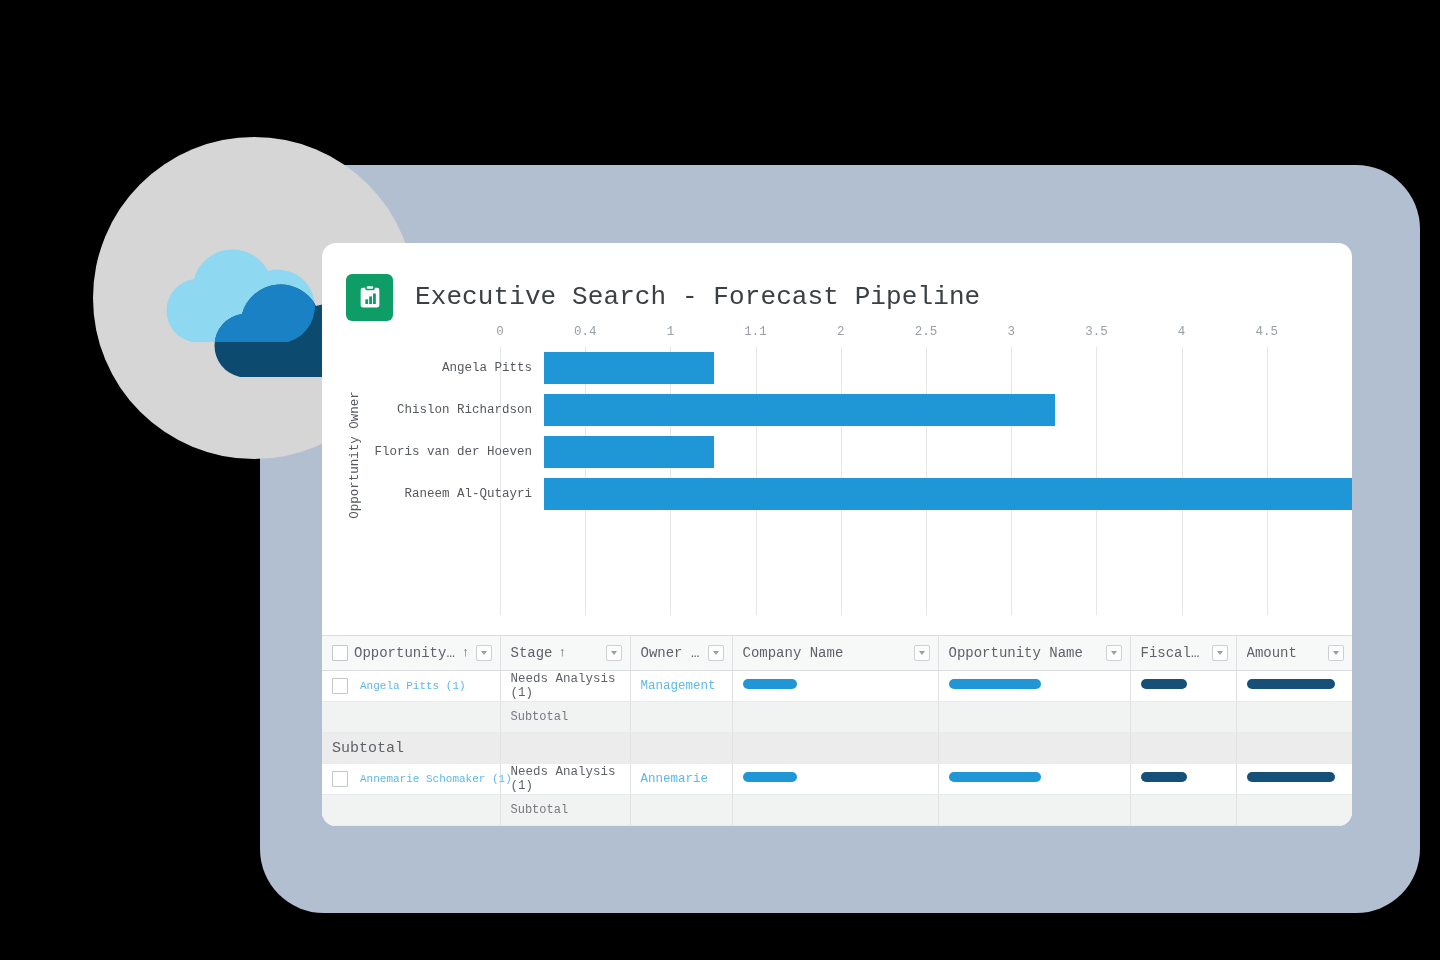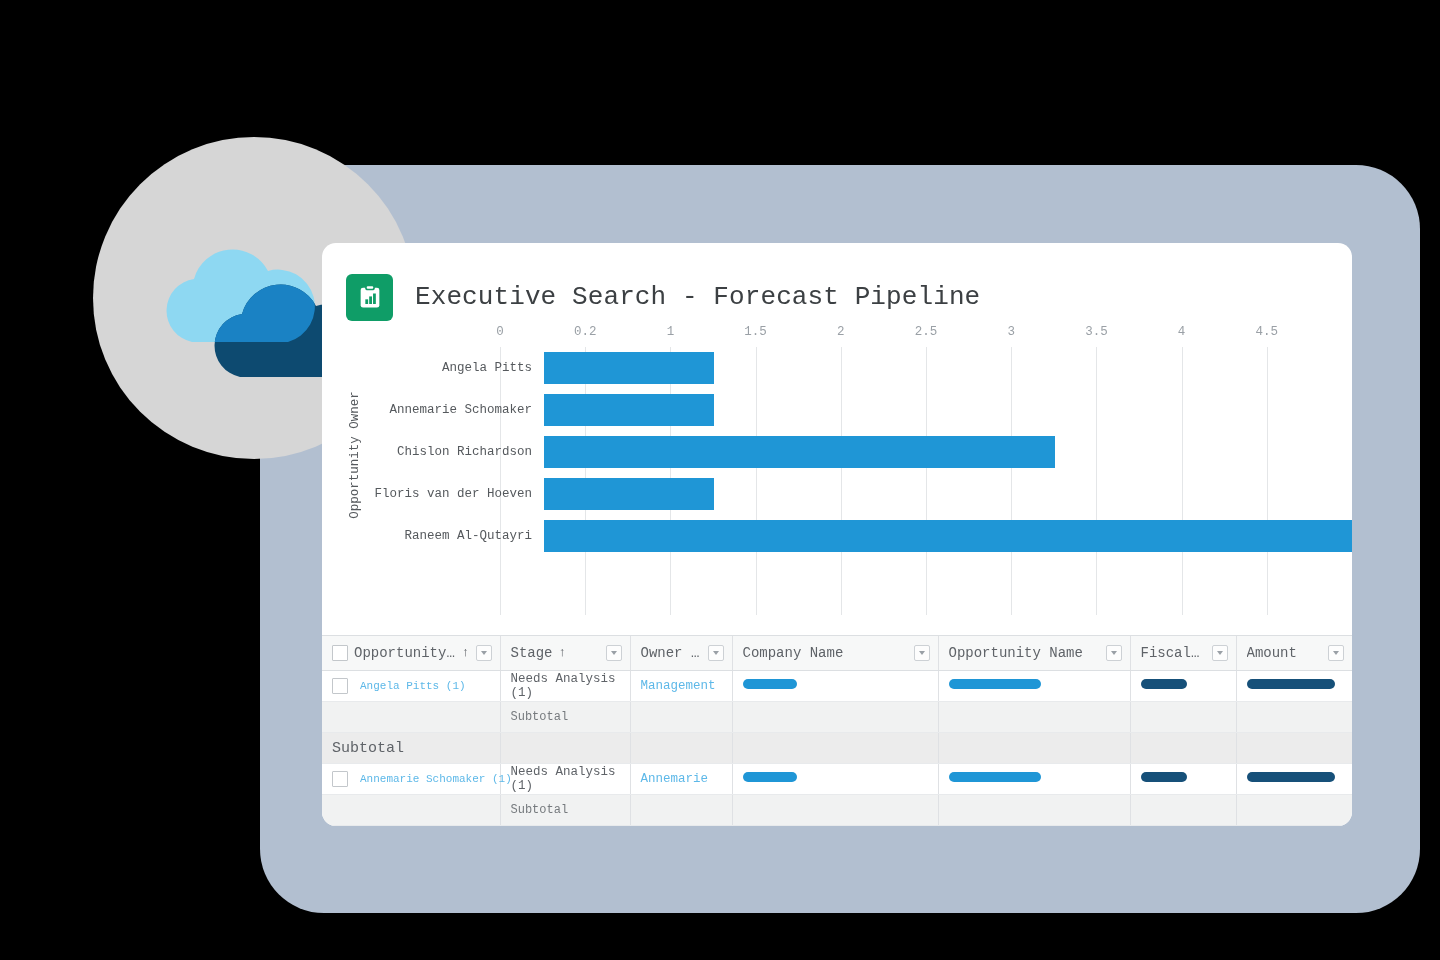--- a/index.html
+++ b/index.html
@@ -219,23 +219,23 @@
       <div class="card-title">Executive Search - Forecast Pipeline</div>
     </div>
 
     <div class="chart-area">
       <div class="axis-title">
         <span>Opportunity Owner</span>
       </div>
       <div class="plot">
         <div class="x-ticks" id="x-ticks">
             <div class="x-tick-label" style="left: 0px;">0</div>
-            <div class="x-tick-label" style="left: 85.2px;">0.2</div>
+            <div class="x-tick-label" style="left: 85.2px;">0.4</div>
             <div class="x-tick-label" style="left: 170.4px;">1</div>
-            <div class="x-tick-label" style="left: 255.6px;">1.5</div>
+            <div class="x-tick-label" style="left: 255.6px;">1.1</div>
             <div class="x-tick-label" style="left: 340.8px;">2</div>
             <div class="x-tick-label" style="left: 426px;">2.5</div>
             <div class="x-tick-label" style="left: 511.2px;">3</div>
             <div class="x-tick-label" style="left: 596.4px;">3.5</div>
             <div class="x-tick-label" style="left: 681.6px;">4</div>
             <div class="x-tick-label" style="left: 766.8px;">4.5</div>
           </div>
         <div id="gridlines">
             <div class="gridline zero" style="left: 0px;"></div>
             <div class="gridline" style="left: 85.2px;"></div>
@@ -247,24 +247,20 @@
             <div class="gridline" style="left: 596.4px;"></div>
             <div class="gridline" style="left: 681.6px;"></div>
             <div class="gridline" style="left: 766.8px;"></div>
           </div>
         <div class="bars" id="bars">
             <div class="bar-row">
               <div class="bar-label">Angela Pitts</div>
               <div class="bar" style="width: 170.4px; background: rgb(31, 150, 214);"></div>
             </div>
             <div class="bar-row">
-              <div class="bar-label">Annemarie Schomaker</div>
-              <div class="bar" style="width: 170.4px; background: rgb(31, 150, 214);"></div>
-            </div>
-            <div class="bar-row">
               <div class="bar-label">Chislon Richardson</div>
               <div class="bar" style="width: 511.2px; background: rgb(31, 150, 214);"></div>
             </div>
             <div class="bar-row">
               <div class="bar-label">Floris van der Hoeven</div>
               <div class="bar" style="width: 170.4px; background: rgb(31, 150, 214);"></div>
             </div>
             <div class="bar-row">
               <div class="bar-label">Raneem Al-Qutayri</div>
               <div class="bar" style="width: 852px; background: rgb(31, 150, 214);"></div>

